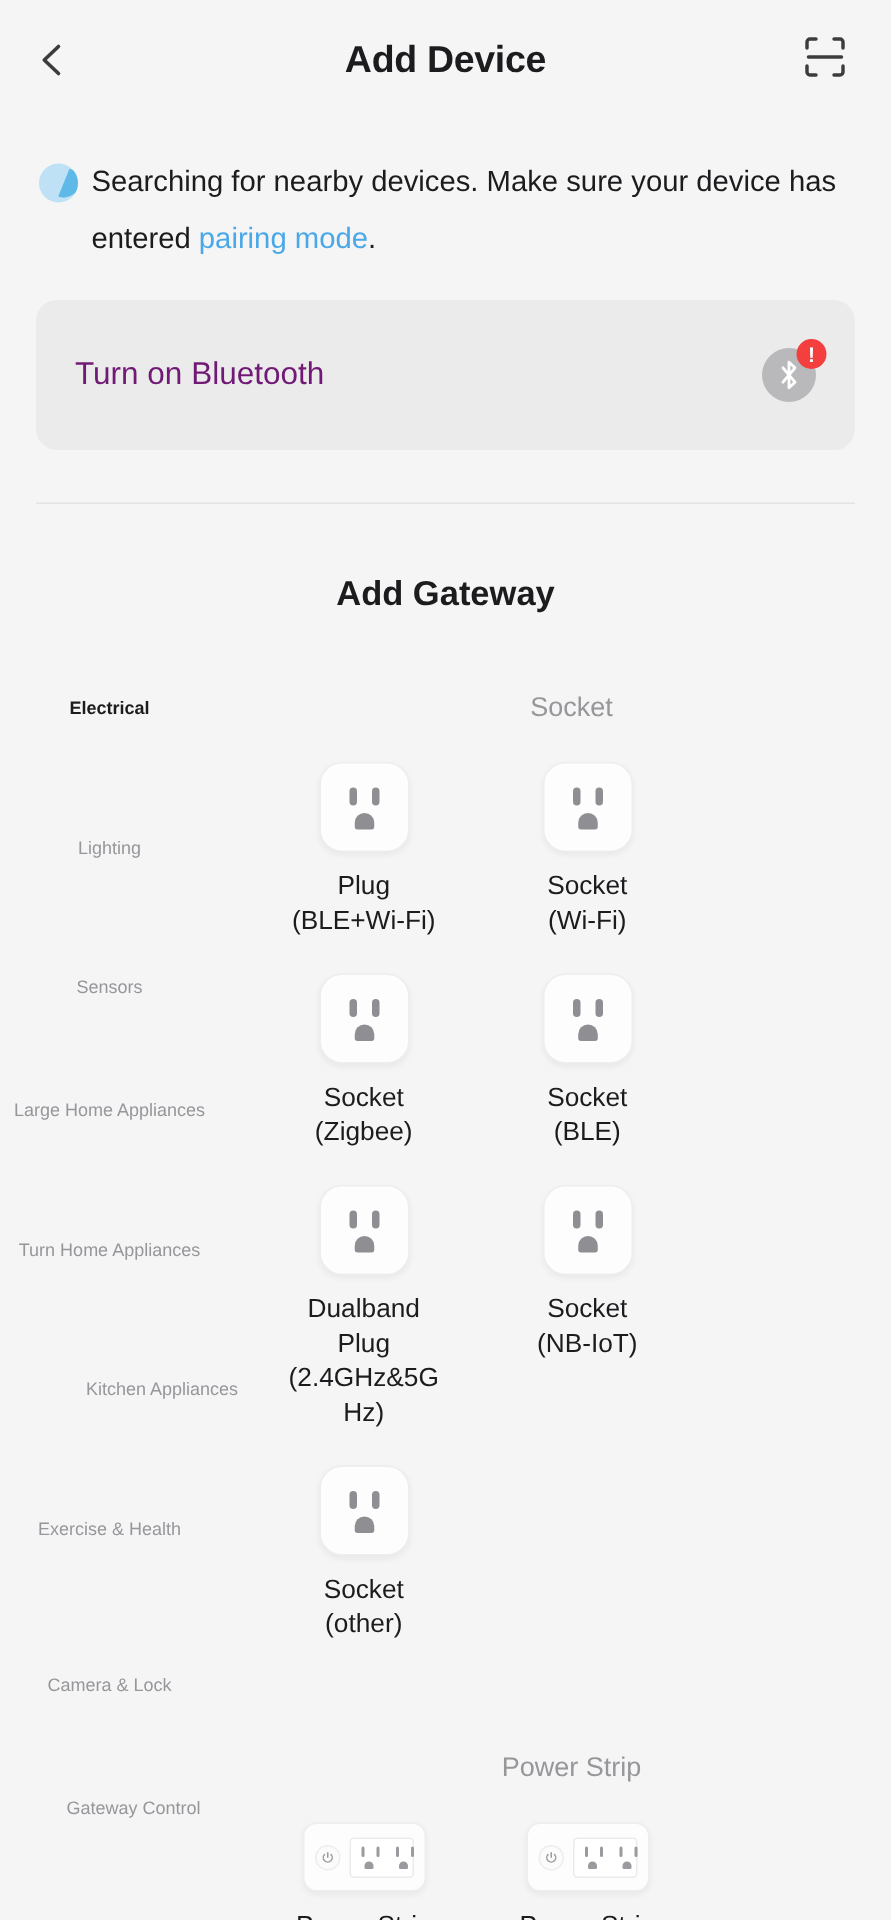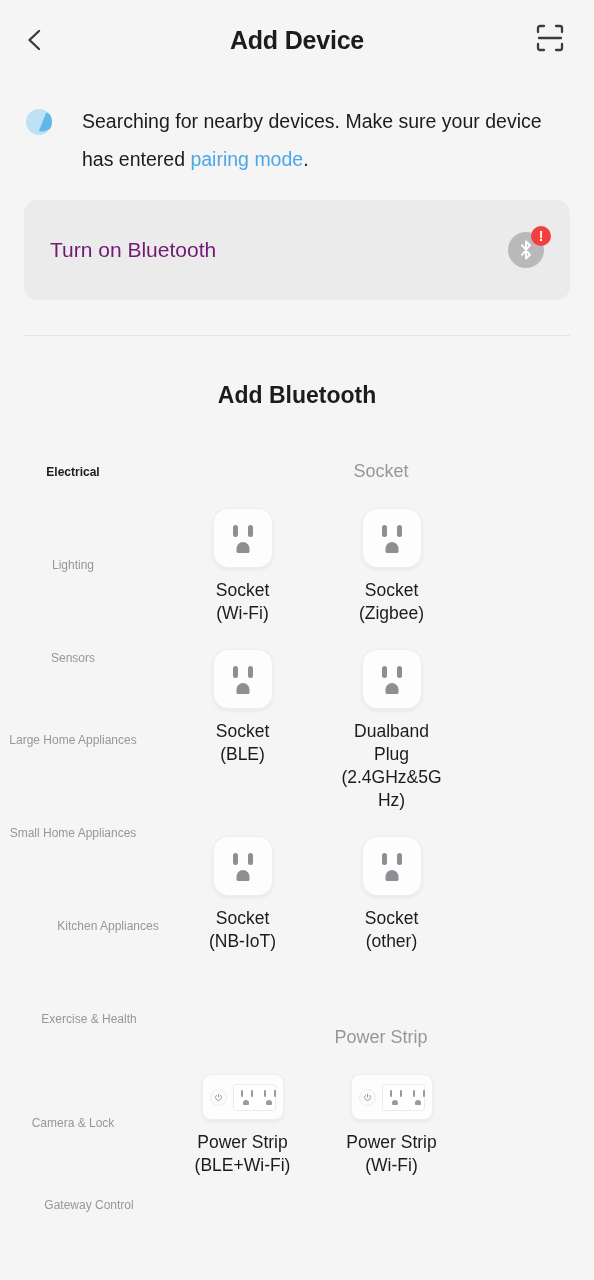--- a/index.html
+++ b/index.html
@@ -62,21 +62,21 @@
     cursor: pointer;
     position: relative;
     z-index: 2;
   }
 
   
   .searching-row {
     display: flex;
     align-items: flex-start;
     padding: 22px 26px 0 26px;
-    gap: 30px;
+    gap: 9px;
   }
   .spinner {
     flex: 0 0 auto;
     width: 26px;
     height: 26px;
     margin-top: 7px;
     border-radius: 50%;
     background: #bfe1f5;
     position: relative;
     overflow: hidden;
@@ -346,37 +346,46 @@
         <svg width="18" height="22" viewBox="0 0 18 22">
           <path d="M5 6.2 L13 15.8 L9 19.5 V2.5 L13 6.2 L5 15.8" fill="none" stroke="#ffffff" stroke-width="1.9" stroke-linecap="round" stroke-linejoin="round"></path>
         </svg>
       </span>
       <span class="bt-badge">!</span>
     </span>
   </div>
 
   <div class="divider"></div>
 
-  <div class="add-manually">Add Bluetooth</div>
+  <div class="add-manually">Add Gateway</div>
 
   <div class="body-wrap">
     <div class="sidebar" id="sidebar" style="position: relative;">
         <div class="cat active" style="position: absolute; top: 0px; left: 0px; width: 146px;"><span>Electrical</span></div>
         <div class="cat" style="position: absolute; top: 93px; left: 0px; width: 146px;"><span>Lighting</span></div>
         <div class="cat" style="position: absolute; top: 186px; left: 0px; width: 146px;"><span>Sensors</span></div>
         <div class="cat" style="position: absolute; top: 268px; left: 0px; width: 146px;"><span>Large Home Appliances</span></div>
-        <div class="cat" style="position: absolute; top: 361px; left: 0px; width: 146px;"><span>Small Home Appliances</span></div>
+        <div class="cat" style="position: absolute; top: 361px; left: 0px; width: 146px;"><span>Turn Home Appliances</span></div>
         <div class="cat" style="position: absolute; top: 454px; left: 0px; width: 146px; margin-left: 35px;"><span>Kitchen Appliances</span></div>
-        <div class="cat" style="position: absolute; top: 547px; left: 16px; width: 146px;"><span>Exercise &amp; Health</span></div>
+        <div class="cat" style="position: absolute; top: 547px; left: 0px; width: 146px;"><span>Exercise &amp; Health</span></div>
         <div class="cat" style="position: absolute; top: 651px; left: 0px; width: 146px;"><span>Camera &amp; Lock</span></div>
         <div class="cat" style="position: absolute; top: 733px; left: 16px; width: 146px;"><span>Gateway Control</span></div>
       </div>
     <div class="content" id="content">
         <div class="group-title" style="margin-top: 0px;"><span>Socket</span></div>
         <div class="grid" style="margin-top: 26px;">
+          <div class="tile" style="margin-bottom: 24px;">
+            <div class="ico-socket">
+              <span class="slot l"></span>
+              <span class="slot r"></span>
+              <span class="gnd"></span>
+            </div>
+            <div class="tile-label" style="white-space: pre-line;">Plug
+(BLE+Wi-Fi)</div>
+          </div>
           <div class="tile" style="margin-bottom: 24px;">
             <div class="ico-socket">
               <span class="slot l"></span>
               <span class="slot r"></span>
               <span class="gnd"></span>
             </div>
             <div class="tile-label" style="white-space: pre-line;">Socket
 (Wi-Fi)</div>
           </div>
           <div class="tile" style="margin-bottom: 24px;">

